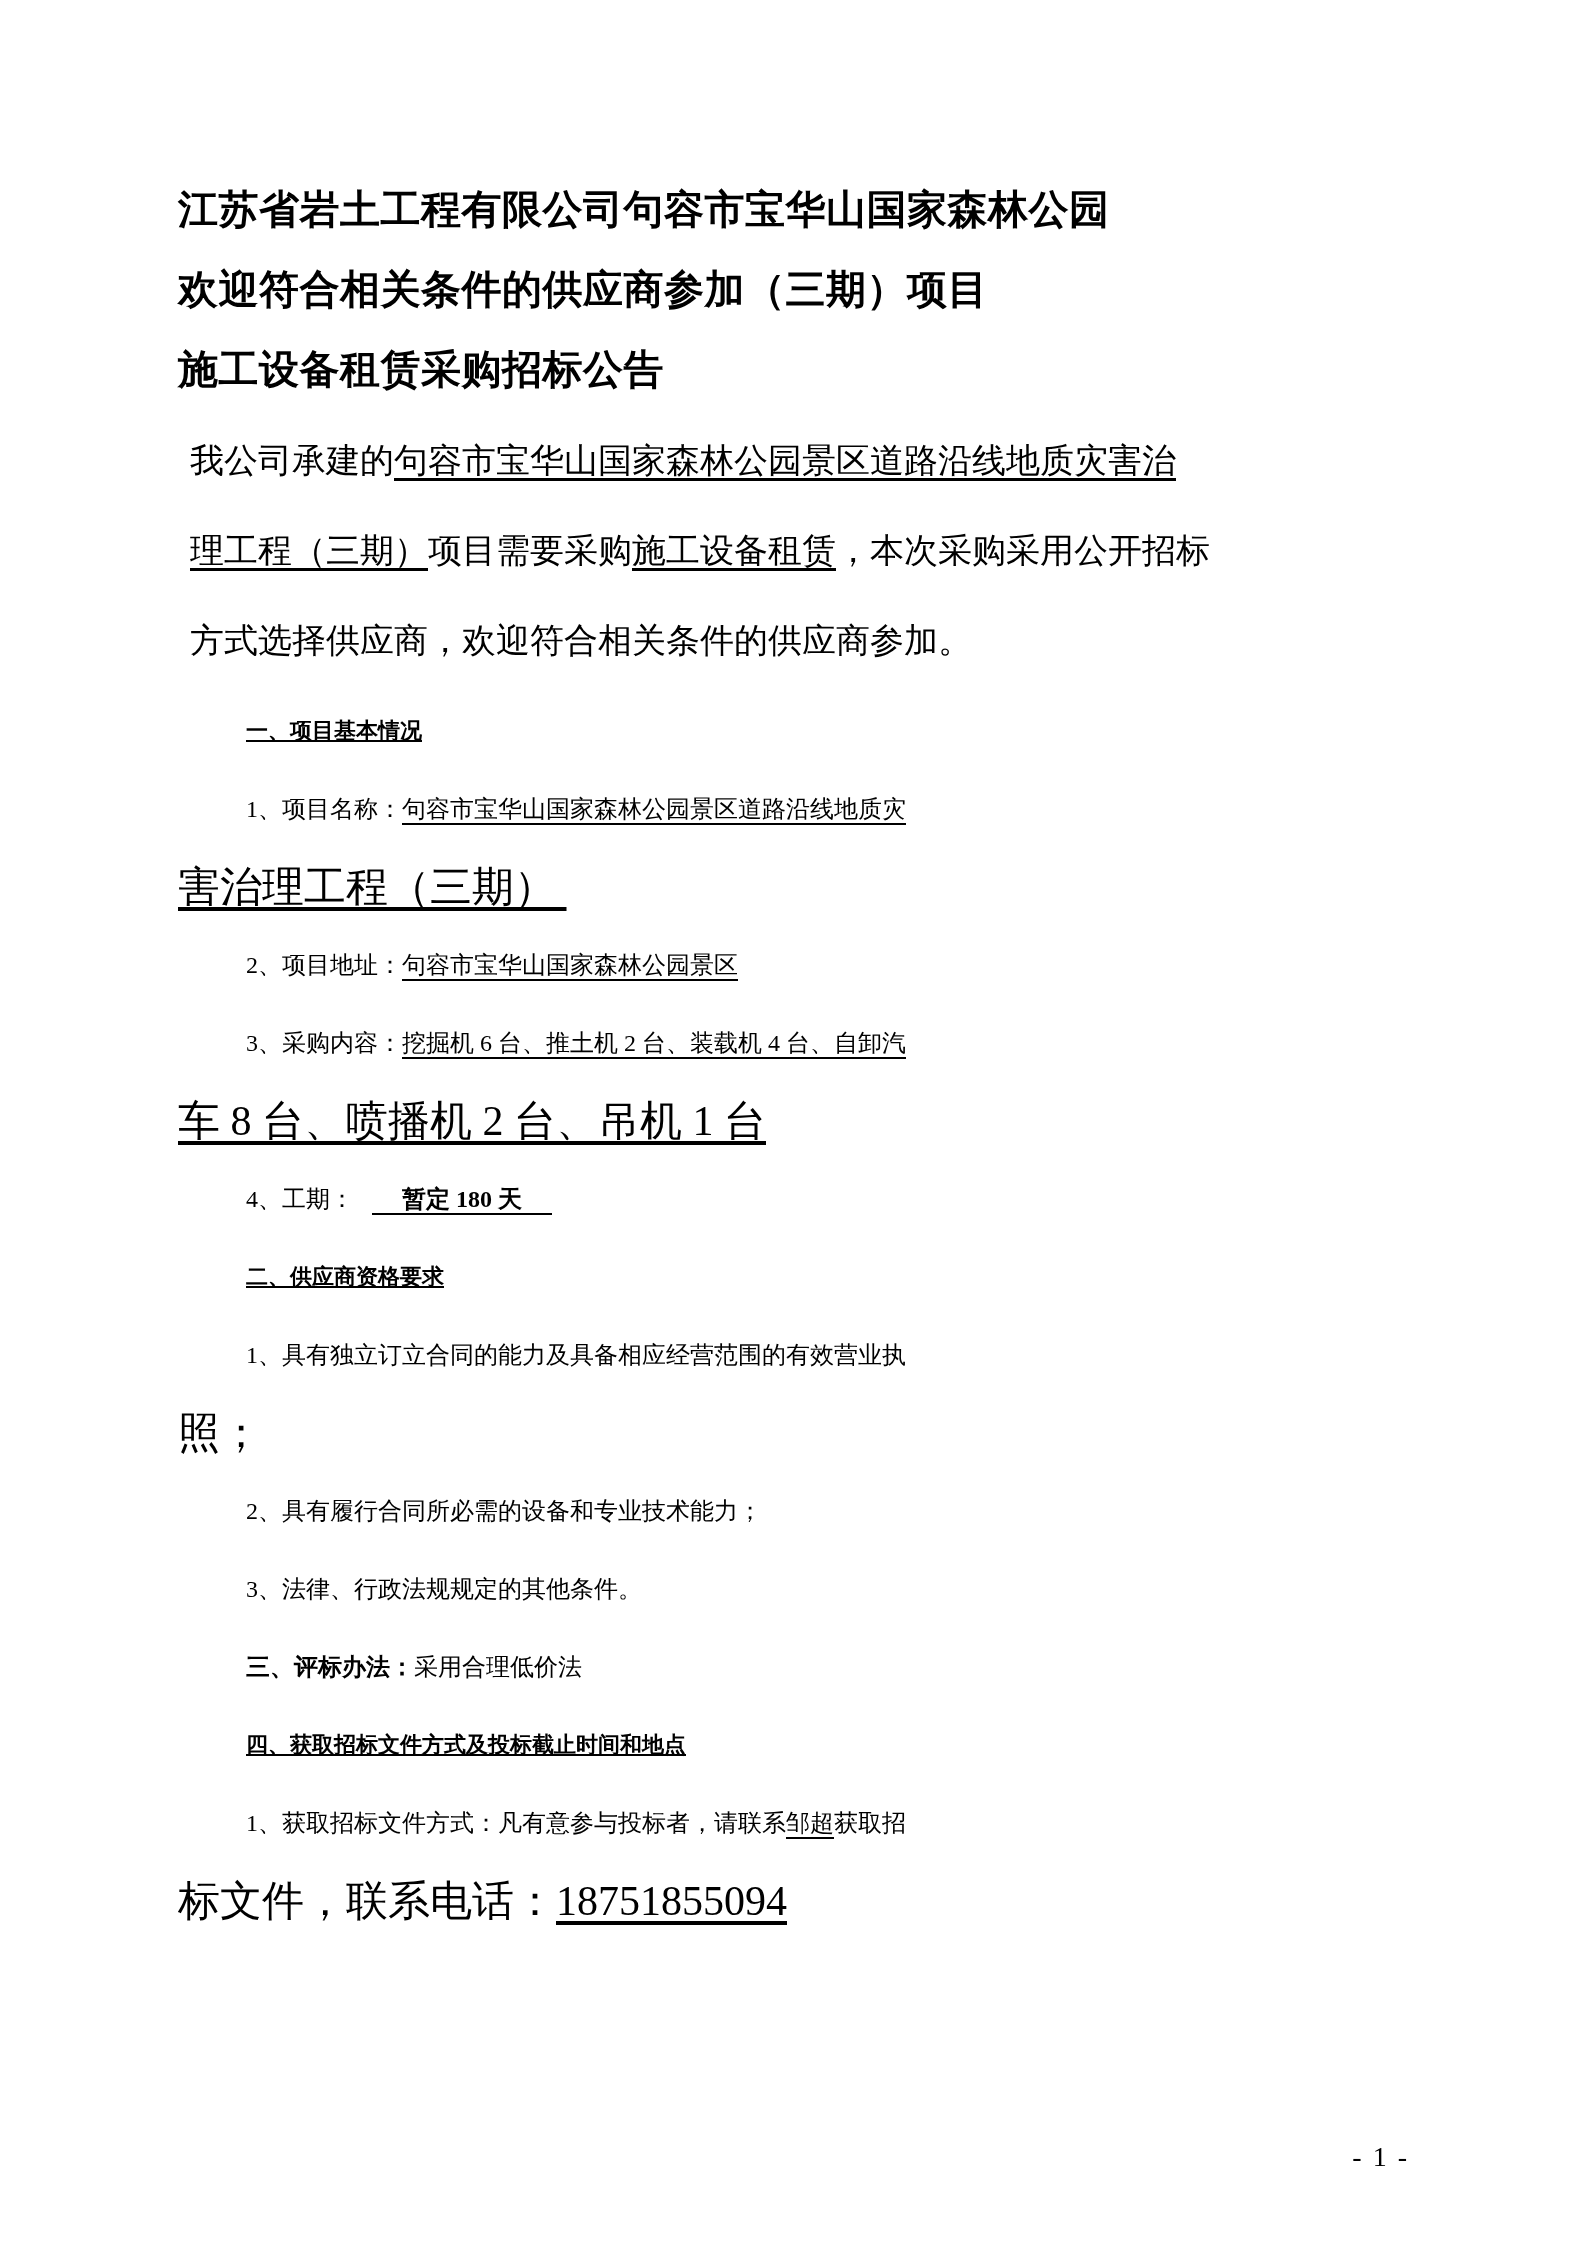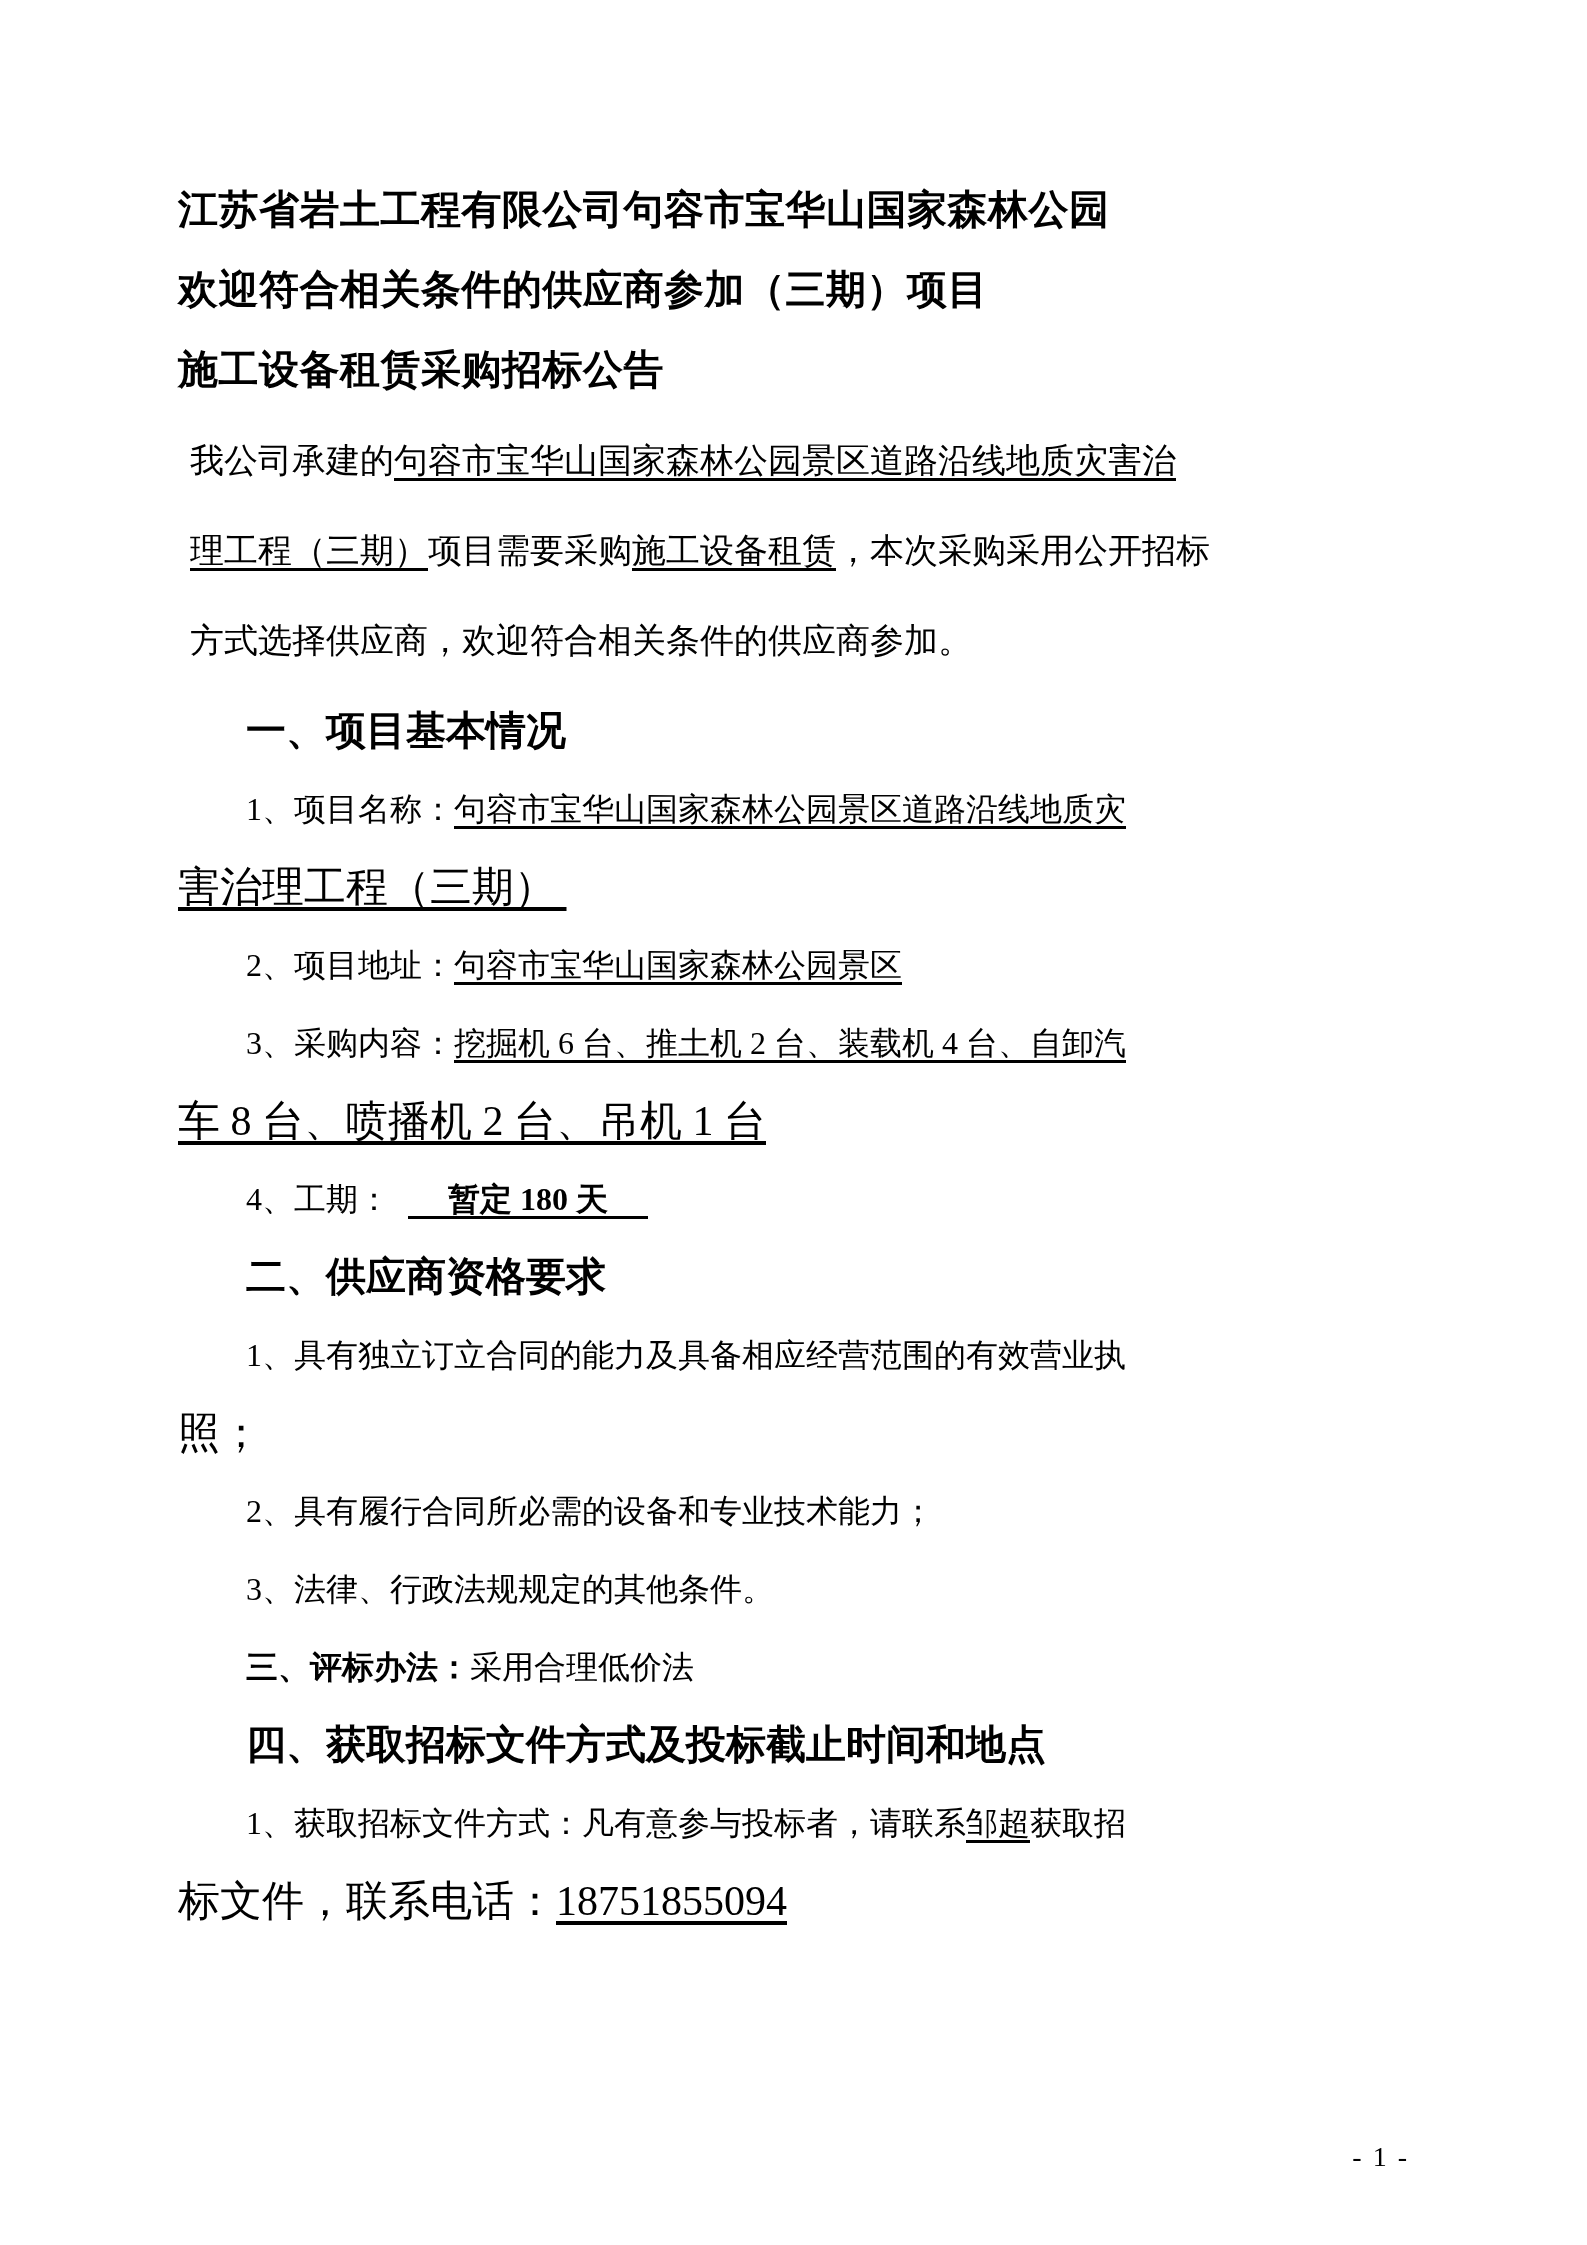--- a/index.html
+++ b/index.html
@@ -33,28 +33,29 @@
     letter-spacing: 0.5px;
     white-space: nowrap;
   }
   .body-para {
     font-size: 34px;
     line-height: 78px;
     margin: 12px;
     text-align: justify;
   }
   .heading {
-    font-size: 40px;
+    font-size: 22px;
     font-weight: bold;
     line-height: 78px;
     margin: 0;
     padding-left: 68px;
+    text-decoration: underline;
   }
   .item {
-    font-size: 32px;
+    font-size: 24px;
     line-height: 78px;
     margin: 0;
     padding-left: 68px;
   }
   .item-cont {
     font-size: 42px;
     line-height: 78px;
     margin: 0;
     padding-left: 0;
   }

